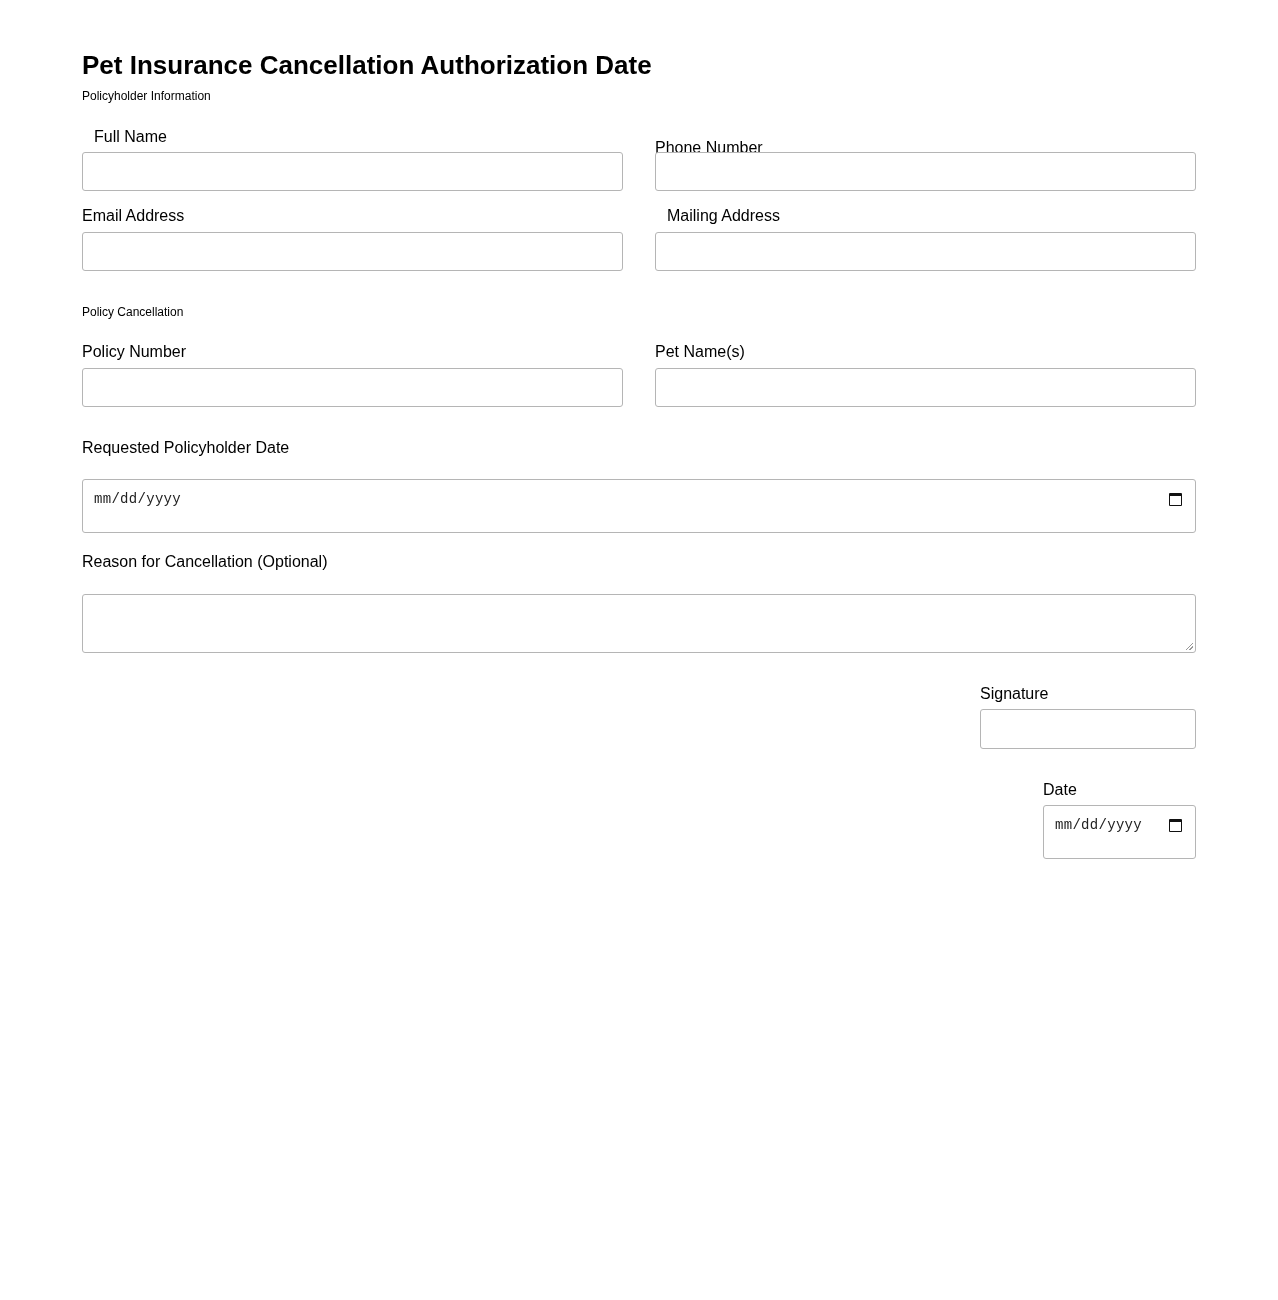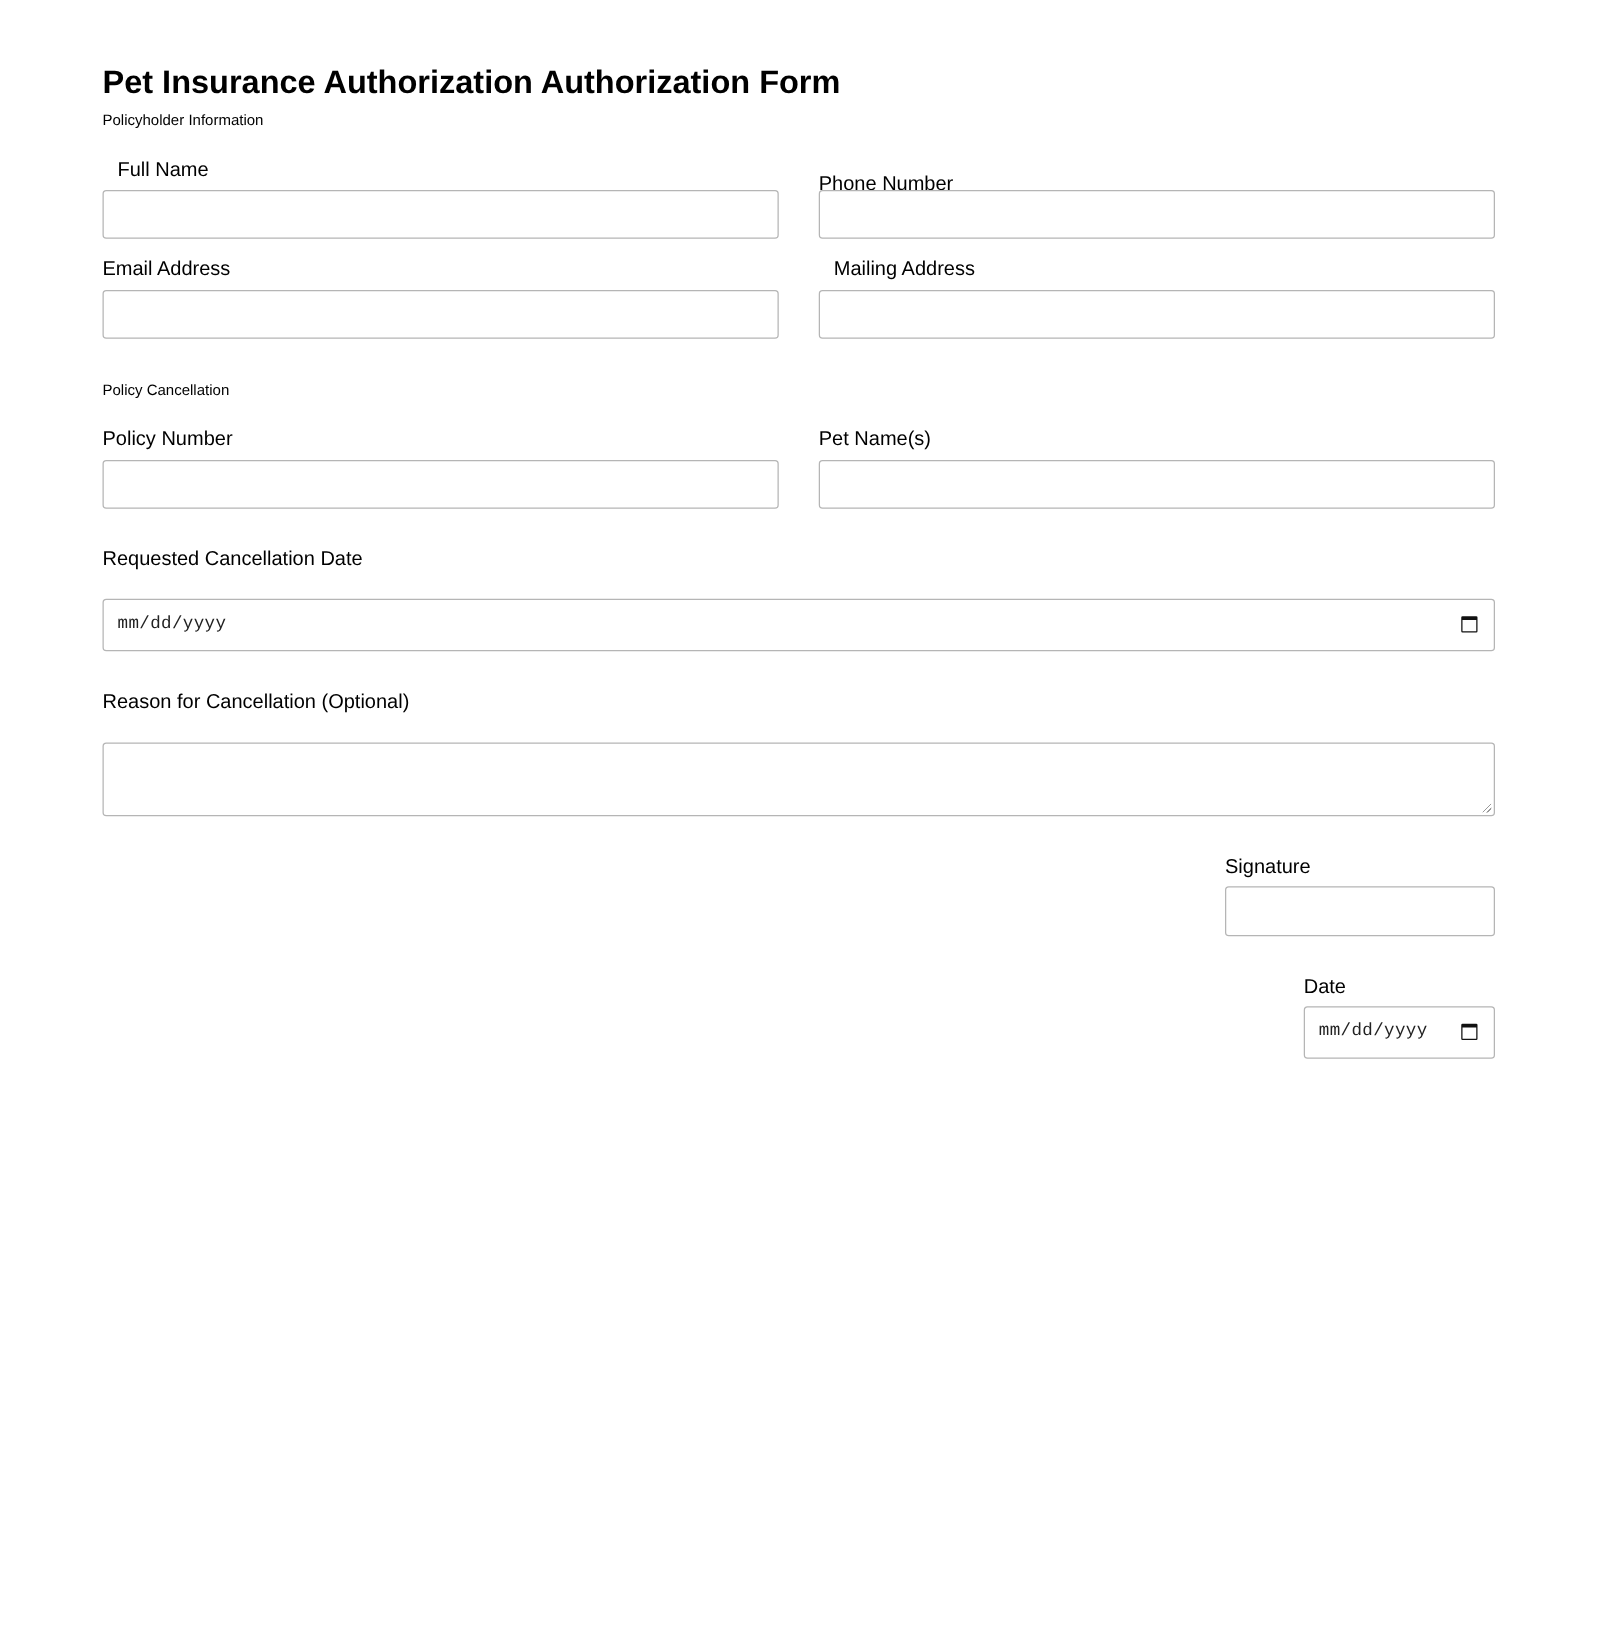--- a/index.html
+++ b/index.html
@@ -2,34 +2,34 @@
 <html><head>
 <meta charset="utf-8">
 <style>
   html, body { margin: 0; padding: 0; background: #ffffff; }
   body { width: 1278px; height: 1300px; position: relative; font-family: "Liberation Sans", sans-serif; color: #000; }
   .page { position: absolute; left: 82px; top: 0; width: 1114px; }
   h1 { position: absolute; left: 0; top: 49px; margin: 0; font-size: 26px; font-weight: bold; line-height: 32px; white-space: nowrap; }
   .section { position: absolute; left: 0; font-size: 12px; line-height: 20px; }
   .label { position: absolute; font-size: 16px; line-height: 20px; white-space: nowrap; }
   .input { position: absolute; box-sizing: border-box; height: 39px; border: 1px solid #b5b5b5; border-radius: 3px; background: #fff; }
-  .date-input { position: absolute; box-sizing: border-box; height: 42px; border: 1px solid #b5b5b5; border-radius: 3px; background: #fff; }
+  .date-input { position: absolute; box-sizing: border-box; height: 54px; border: 1px solid #b5b5b5; border-radius: 3px; background: #fff; }
   .date-text { position: absolute; left: 11px; top: 11px; font-family: "Liberation Mono", "DejaVu Sans Mono", monospace; font-size: 14px; color: #222; letter-spacing: 0.3px; }
   .cal-icon { position: absolute; right: 13px; top: 13px; width: 13px; height: 13px; box-sizing: border-box; border: 1.5px solid #111; border-top-width: 3.5px; border-radius: 1px; }
   .textarea { position: absolute; box-sizing: border-box; height: 59px; border: 1px solid #b5b5b5; border-radius: 3px; background: #fff; }
   .grip { position: absolute; right: 2px; bottom: 2px; width: 7px; height: 7px;
     background: linear-gradient(135deg, transparent 45%, #999 46%, #999 54%, transparent 55%, transparent 70%, #999 71%, #999 79%, transparent 80%); }
   .col-l { left: 0; width: 541px; }
   .col-r { left: 573px; width: 541px; }
 </style>
 </head>
 <body>
 
 <div class="page">
-  <h1>Pet Insurance Authorization Authorization Form</h1>
+  <h1>Pet Insurance Cancellation Authorization Date</h1>
   <div class="section" style="top:86px;">Policyholder Information</div>
 
   <div class="label" style="left:12px; top:127px;">Full Name</div>
   <div class="input col-l" style="top:152px;"></div>
 
   <div class="label" style="left:573px; top:127px;margin-top:11px;">Phone Number</div>
   <div class="input col-r" style="top:152px;"></div>
 
   <div class="label" style="left:0; top:206px;">Email Address</div>
   <div class="input col-l" style="top:232px;"></div>
@@ -38,21 +38,21 @@
   <div class="input col-r" style="top:232px;"></div>
 
   <div class="section" style="top:302px;">Policy Cancellation</div>
 
   <div class="label" style="left:0; top:342px;">Policy Number</div>
   <div class="input col-l" style="top:368px;"></div>
 
   <div class="label" style="left:573px; top:342px;">Pet Name(s)</div>
   <div class="input col-r" style="top:368px;"></div>
 
-  <div class="label" style="left:0; top:438px;">Requested Cancellation Date</div>
+  <div class="label" style="left:0; top:438px;">Requested Policyholder Date</div>
   <div class="date-input" style="left:0; top:479px; width:1114px;">
     <span class="date-text">mm/dd/yyyy</span>
     <span class="cal-icon"></span>
   </div>
 
   <div class="label" style="left:0; top:552px;">Reason for Cancellation (Optional)</div>
   <div class="textarea" style="left:0; top:594px; width:1114px;">
     <span class="grip"></span>
   </div>
 

